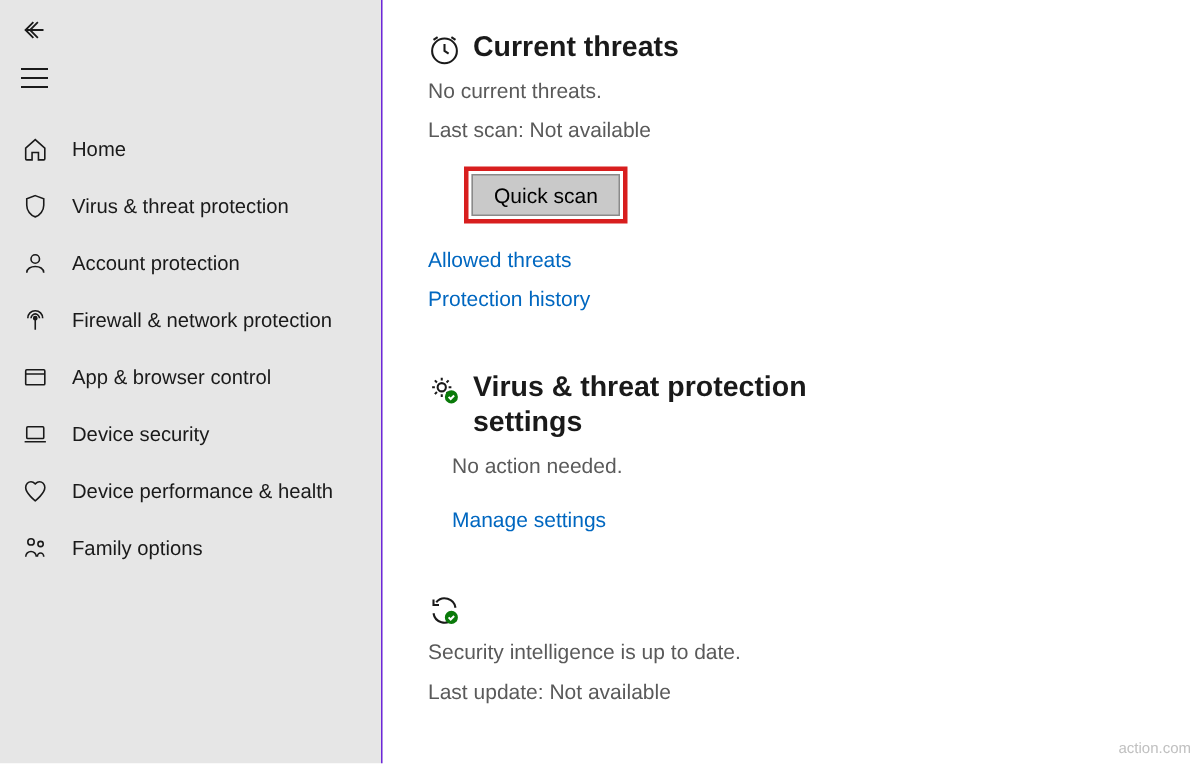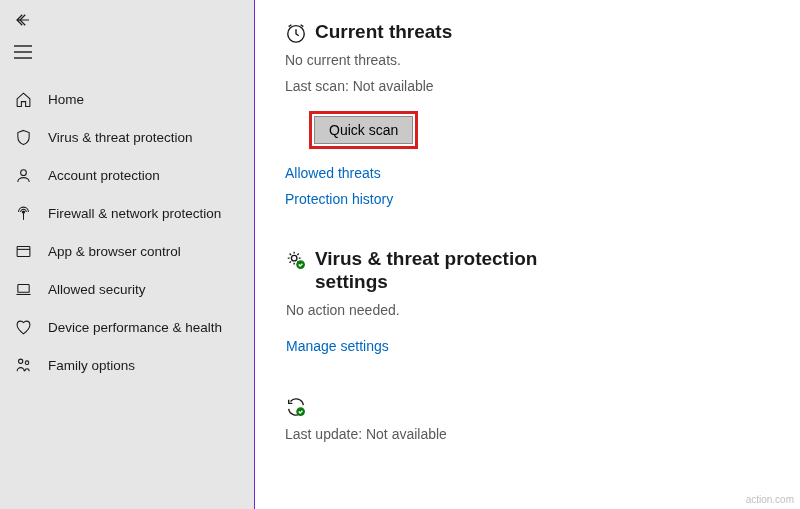--- a/index.html
+++ b/index.html
@@ -87,21 +87,21 @@
       font-family: inherit;
       cursor: pointer;
     }
     .link {
       color: #0067c0;
       font-size: 14px;
       cursor: pointer;
       display: block;
       margin: 4px 0 10px 0;
     }
-    .section2-body { margin-left: 1px; }
+    .section2-body { margin-left: 16px; }
     .watermark {
       position: fixed;
       bottom: 4px;
       right: 6px;
       font-size: 10px;
       color: #c0c0c0;
     }
   </style>
 </head>
 <body>
@@ -170,21 +170,21 @@
         </span>
       <span>App &amp; browser control</span>
     </li>
     <li class="nav-item">
       <span class="nav-icon">
           <svg width="17" height="17" viewBox="0 0 24 24" fill="none" stroke="#1a1a1a" stroke-width="1.5">
             <rect x="4" y="5" width="16" height="11" rx="1"></rect>
             <line x1="2" y1="19" x2="22" y2="19"></line>
           </svg>
         </span>
-      <span>Allowed security</span>
+      <span>Device security</span>
     </li>
     <li class="nav-item">
       <span class="nav-icon">
           <svg width="17" height="17" viewBox="0 0 24 24" fill="none" stroke="#1a1a1a" stroke-width="1.5">
             <path d="M12 21C12 21 3 14 3 8.5C3 5 5.5 3 8 3c2 0 3 1 4 2 1-1 2-2 4-2 2.5 0 5 2 5 5.5C21 14 12 21 12 21z"></path>
           </svg>
         </span>
       <span>Device performance &amp; health</span>
     </li>
     <li class="nav-item">
@@ -246,20 +246,21 @@
       <span class="section-icon">
         <svg width="22" height="22" viewBox="0 0 24 24" fill="none" stroke="#1a1a1a" stroke-width="1.5">
             <path d="M20 10a8 8 0 00-14-4M4 14a8 8 0 0014 4"></path>
             <path d="M4 4v4h4M20 20v-4h-4"></path>
             <circle cx="17" cy="17" r="4" fill="#0a7a0a" stroke="#0a7a0a"></circle>
             <path d="M15 17l1.5 1.5L19 16" stroke="#fff" stroke-width="1.5"></path>
           </svg>
       </span>
     </div>
     <div>
+      <div class="muted">Security intelligence is up to date.</div>
       <div class="muted">Last update: Not available</div>
 
     </div>
   </div>
 
 </div>
 
 <div class="watermark">action.com</div>
 
 </body></html>

